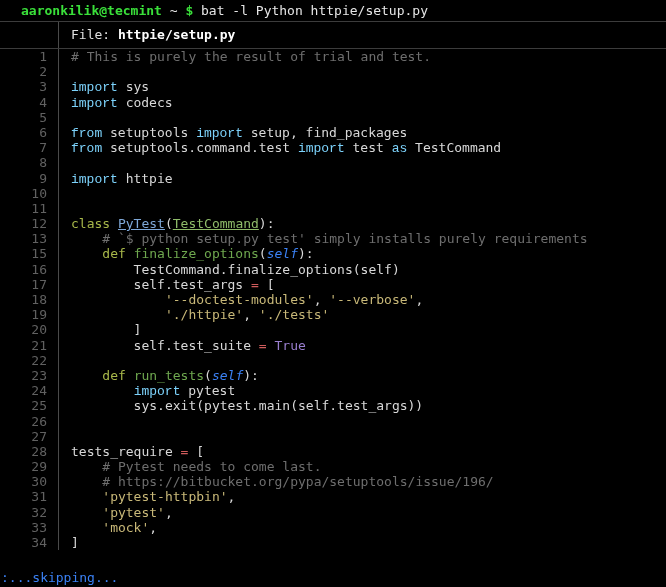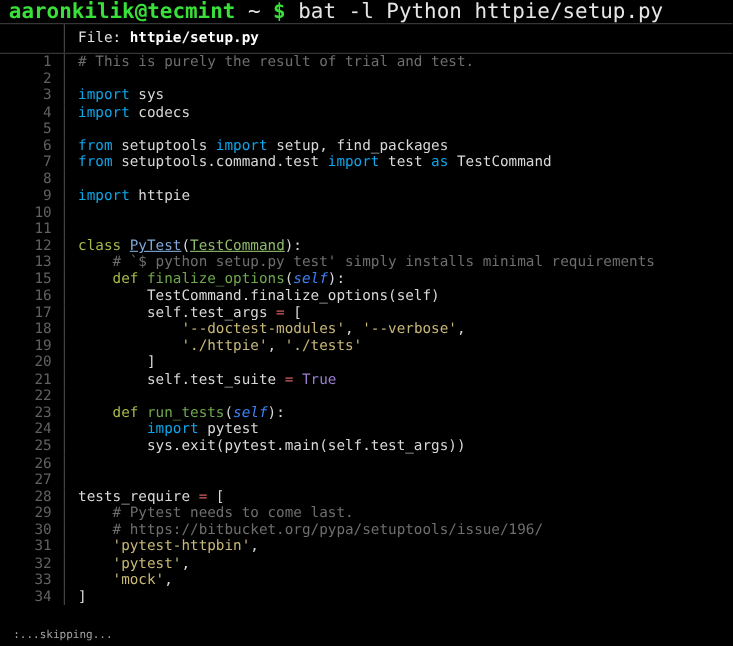--- a/index.html
+++ b/index.html
@@ -15,23 +15,23 @@
     font-size: 13px;
     line-height: 15.2px;
     color: #d8d8d8;
     -webkit-font-smoothing: antialiased;
   }
 
   
   .prompt-line {
     height: 21px;
     line-height: 21px;
-    padding-left: 8px;
+    padding-left: 21px;
     white-space: pre;
-    font-size: 19px;
+    font-size: 13px;
   }
   .p-user   { color: #3ae03a; font-weight: bold; }
   .p-path   { color: #e6e6e6; }
   .p-sigil  { color: #3ae03a; font-weight: bold; }
   .p-cmd    { color: #e6e6e6; }
 
   
   .bat {
     border-top: 1px solid #3c3c3c;
     border-bottom: 0;
@@ -68,42 +68,42 @@
   .header-row .content { height: 26px; line-height: 26px; }
   .hdr-label { color: #e0e0e0; }
   .hdr-file  { color: #ffffff; font-weight: bold; }
 
   .code-row { height: 15.2px; }
   .code-row .gutter { line-height: 15.2px; }
   .code-row .content { line-height: 15.2px; }
 
   
   .t-comment { color: #6e6e6e; }
-  .t-kw      { color: #0ea5e9; }           
+  .t-kw      { color: #7dd3fc; font-family: Liberation Mono, monospace; }           
   .t-kw2     { color: #a8b84a; }           
   .t-fn      { color: #6fa84f; }           
   .t-cls     { color: #7fa8d8; text-decoration: underline; }
   .t-base    { color: #8fbc6a; text-decoration: underline; }
   .t-self    { color: #3b82f6; font-style: italic; }
   .t-str     { color: #c8b878; }
   .t-op      { color: #cf5c5c; }
   .t-const   { color: #9a7fd0; }
   .t-plain   { color: #d8d8d8; }
 
   
   .pager {
     position: absolute;
     left: 0;
     top: 568px;
     height: 19px;
     line-height: 19px;
-    padding-left: 12px;
-    color: #a3a3a3;
+    padding-left: 1px;
+    color: #3b82f6;
     white-space: pre;
-    font-size: 10px;
+    font-size: 13px;
   }
 </style>
 </head>
 <body>
 
 <div class="prompt-line"><span class="p-user">aaronkilik@tecmint</span><span class="p-plain"> </span><span class="p-path">~</span><span class="p-plain"> </span><span class="p-sigil">$</span><span class="p-plain"> </span><span class="p-cmd">bat -l Python httpie/setup.py</span></div>
 
 <div class="bat">
 
   <div class="row header-row">
@@ -119,21 +119,21 @@
       <div class="row code-row"><div class="gutter">3</div><div class="content"><span class="t-kw">import</span><span class="t-plain"> sys</span></div></div>
       <div class="row code-row"><div class="gutter">4</div><div class="content"><span class="t-kw">import</span><span class="t-plain"> codecs</span></div></div>
       <div class="row code-row"><div class="gutter">5</div><div class="content">&nbsp;</div></div>
       <div class="row code-row"><div class="gutter">6</div><div class="content"><span class="t-kw">from</span><span class="t-plain"> setuptools </span><span class="t-kw">import</span><span class="t-plain"> setup, find_packages</span></div></div>
       <div class="row code-row"><div class="gutter">7</div><div class="content"><span class="t-kw">from</span><span class="t-plain"> setuptools.command.test </span><span class="t-kw">import</span><span class="t-plain"> test </span><span class="t-kw">as</span><span class="t-plain"> TestCommand</span></div></div>
       <div class="row code-row"><div class="gutter">8</div><div class="content">&nbsp;</div></div>
       <div class="row code-row"><div class="gutter">9</div><div class="content"><span class="t-kw">import</span><span class="t-plain"> httpie</span></div></div>
       <div class="row code-row"><div class="gutter">10</div><div class="content">&nbsp;</div></div>
       <div class="row code-row"><div class="gutter">11</div><div class="content">&nbsp;</div></div>
       <div class="row code-row"><div class="gutter">12</div><div class="content"><span class="t-kw2">class</span><span class="t-plain"> </span><span class="t-cls">PyTest</span><span class="t-plain">(</span><span class="t-base">TestCommand</span><span class="t-plain">):</span></div></div>
-      <div class="row code-row"><div class="gutter">13</div><div class="content"><span class="t-plain">    </span><span class="t-comment"># `$ python setup.py test' simply installs minimal requirements</span></div></div>
+      <div class="row code-row"><div class="gutter">13</div><div class="content"><span class="t-plain">    </span><span class="t-comment"># `$ python setup.py test' simply installs purely requirements</span></div></div>
       <div class="row code-row"><div class="gutter">15</div><div class="content"><span class="t-plain">    </span><span class="t-kw2">def</span><span class="t-plain"> </span><span class="t-fn">finalize_options</span><span class="t-plain">(</span><span class="t-self">self</span><span class="t-plain">):</span></div></div>
       <div class="row code-row"><div class="gutter">16</div><div class="content"><span class="t-plain">        TestCommand.finalize_options(self)</span></div></div>
       <div class="row code-row"><div class="gutter">17</div><div class="content"><span class="t-plain">        self.test_args </span><span class="t-op">=</span><span class="t-plain"> [</span></div></div>
       <div class="row code-row"><div class="gutter">18</div><div class="content"><span class="t-plain">            </span><span class="t-str">'--doctest-modules'</span><span class="t-plain">, </span><span class="t-str">'--verbose'</span><span class="t-plain">,</span></div></div>
       <div class="row code-row"><div class="gutter">19</div><div class="content"><span class="t-plain">            </span><span class="t-str">'./httpie'</span><span class="t-plain">, </span><span class="t-str">'./tests'</span></div></div>
       <div class="row code-row"><div class="gutter">20</div><div class="content"><span class="t-plain">        ]</span></div></div>
       <div class="row code-row"><div class="gutter">21</div><div class="content"><span class="t-plain">        self.test_suite </span><span class="t-op">=</span><span class="t-plain"> </span><span class="t-const">True</span></div></div>
       <div class="row code-row"><div class="gutter">22</div><div class="content">&nbsp;</div></div>
       <div class="row code-row"><div class="gutter">23</div><div class="content"><span class="t-plain">    </span><span class="t-kw2">def</span><span class="t-plain"> </span><span class="t-fn">run_tests</span><span class="t-plain">(</span><span class="t-self">self</span><span class="t-plain">):</span></div></div>
       <div class="row code-row"><div class="gutter">24</div><div class="content"><span class="t-plain">        </span><span class="t-kw">import</span><span class="t-plain"> pytest</span></div></div>

